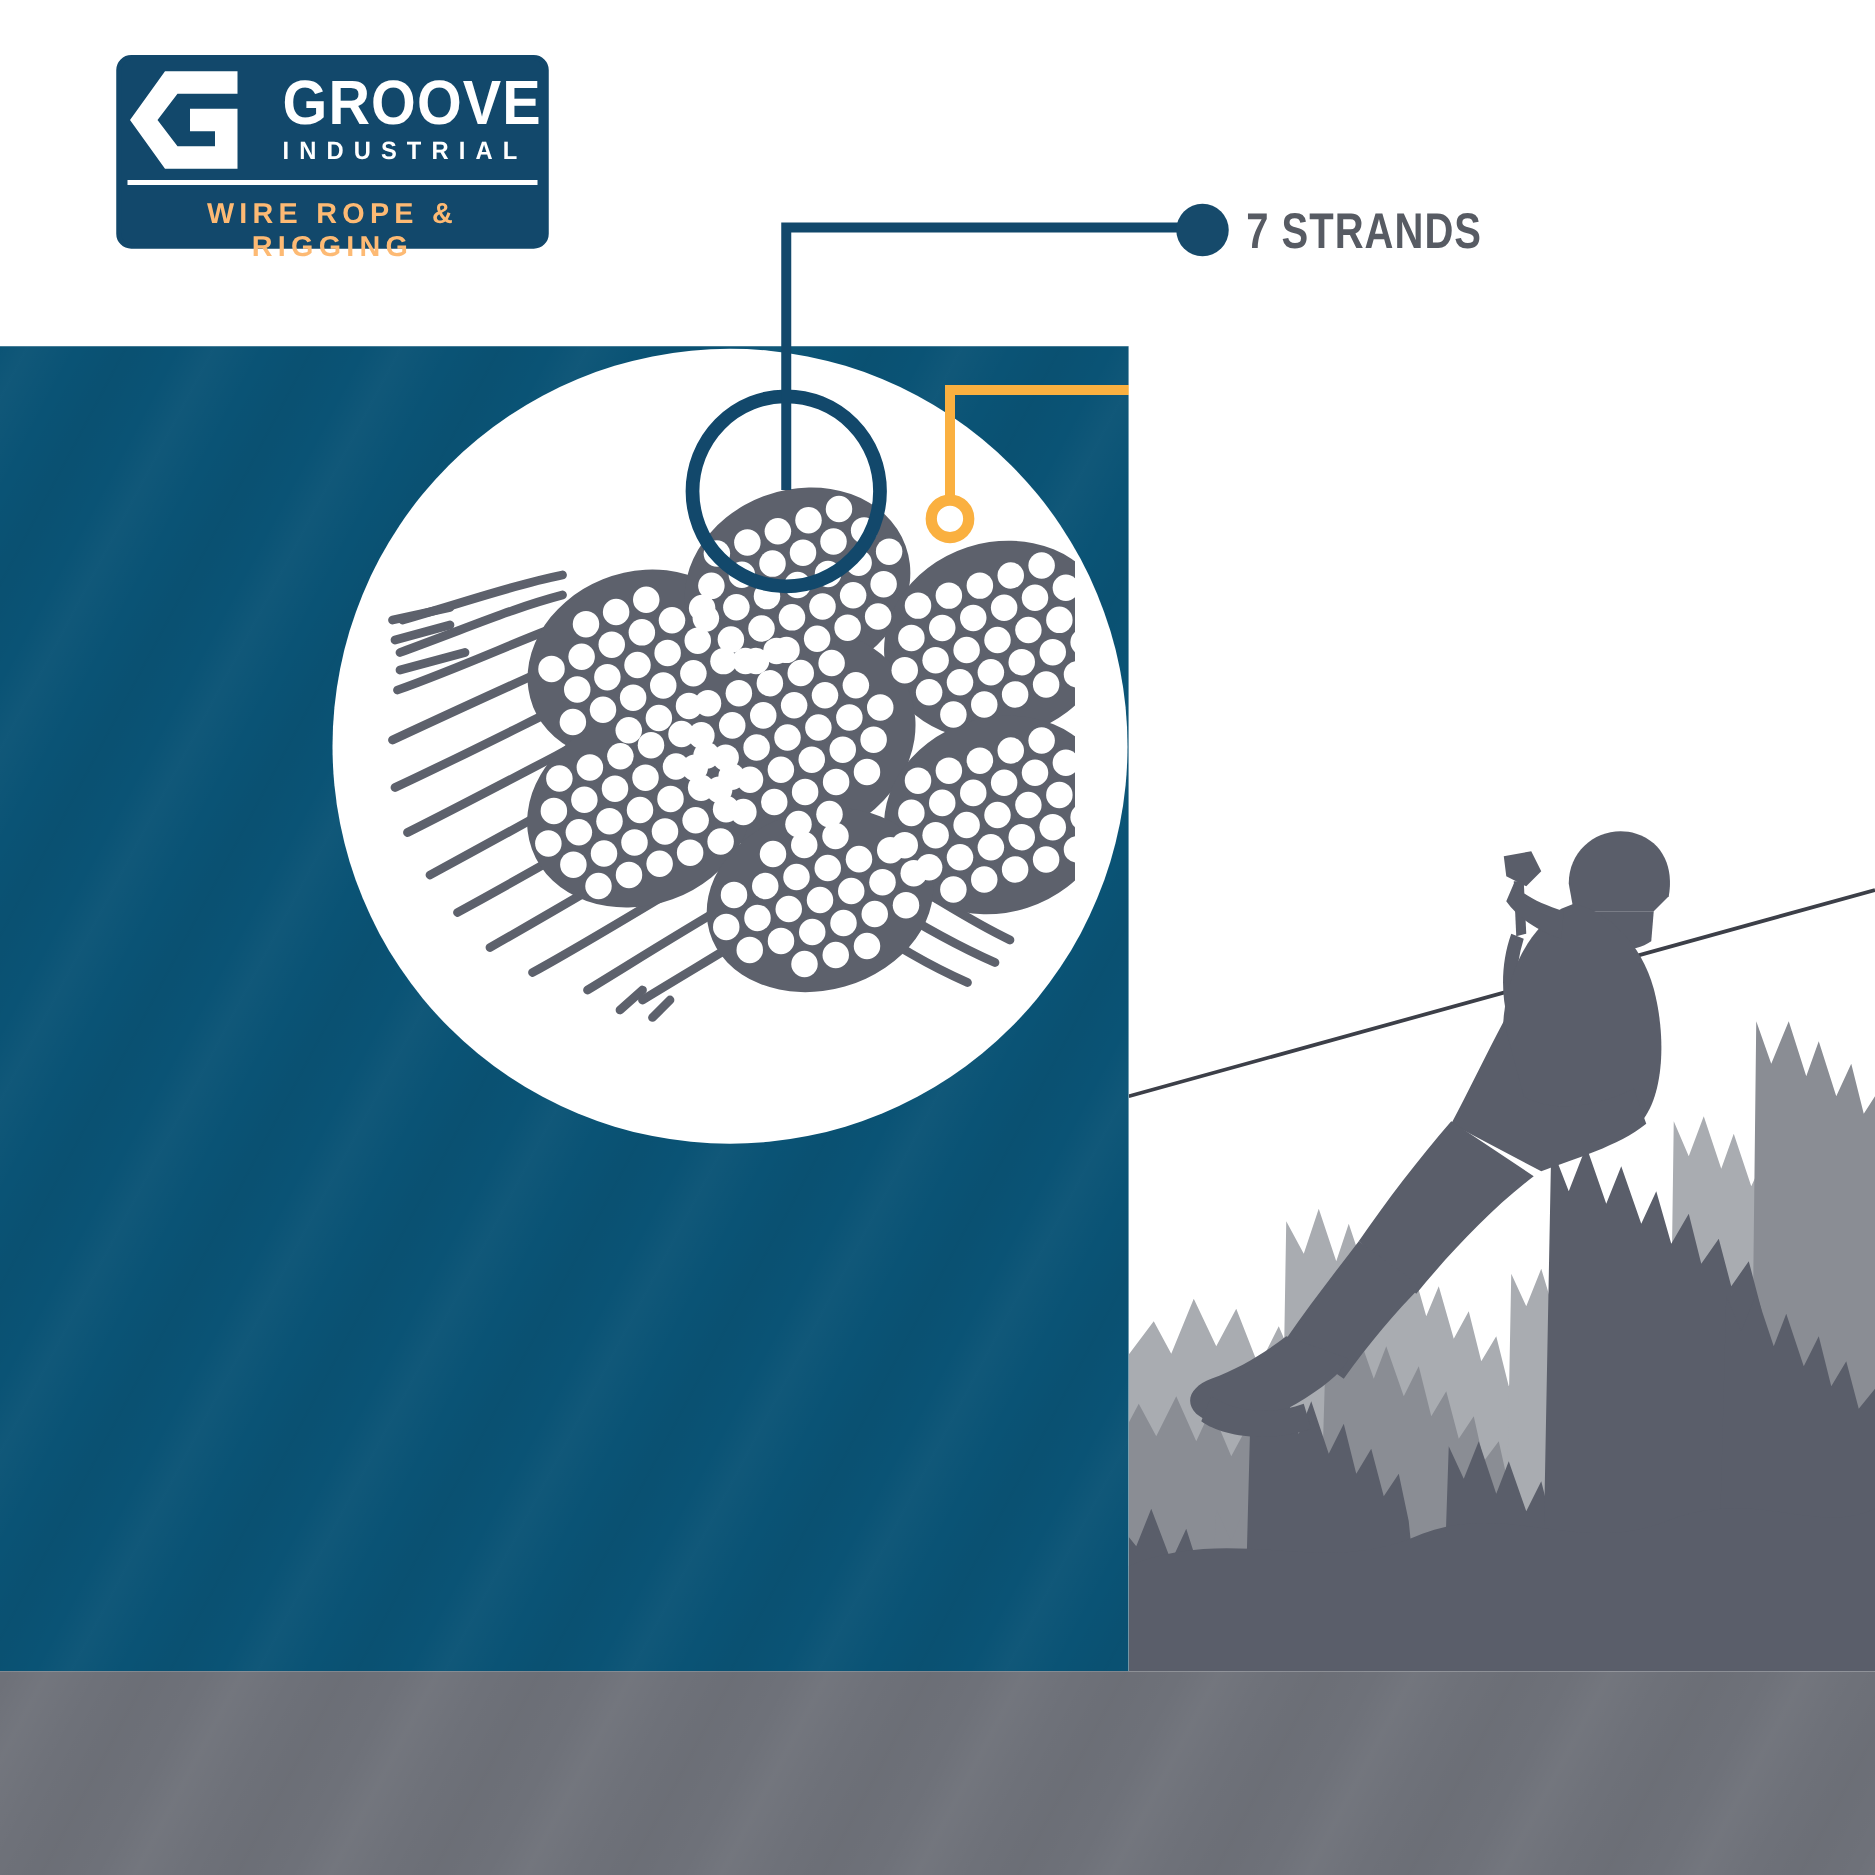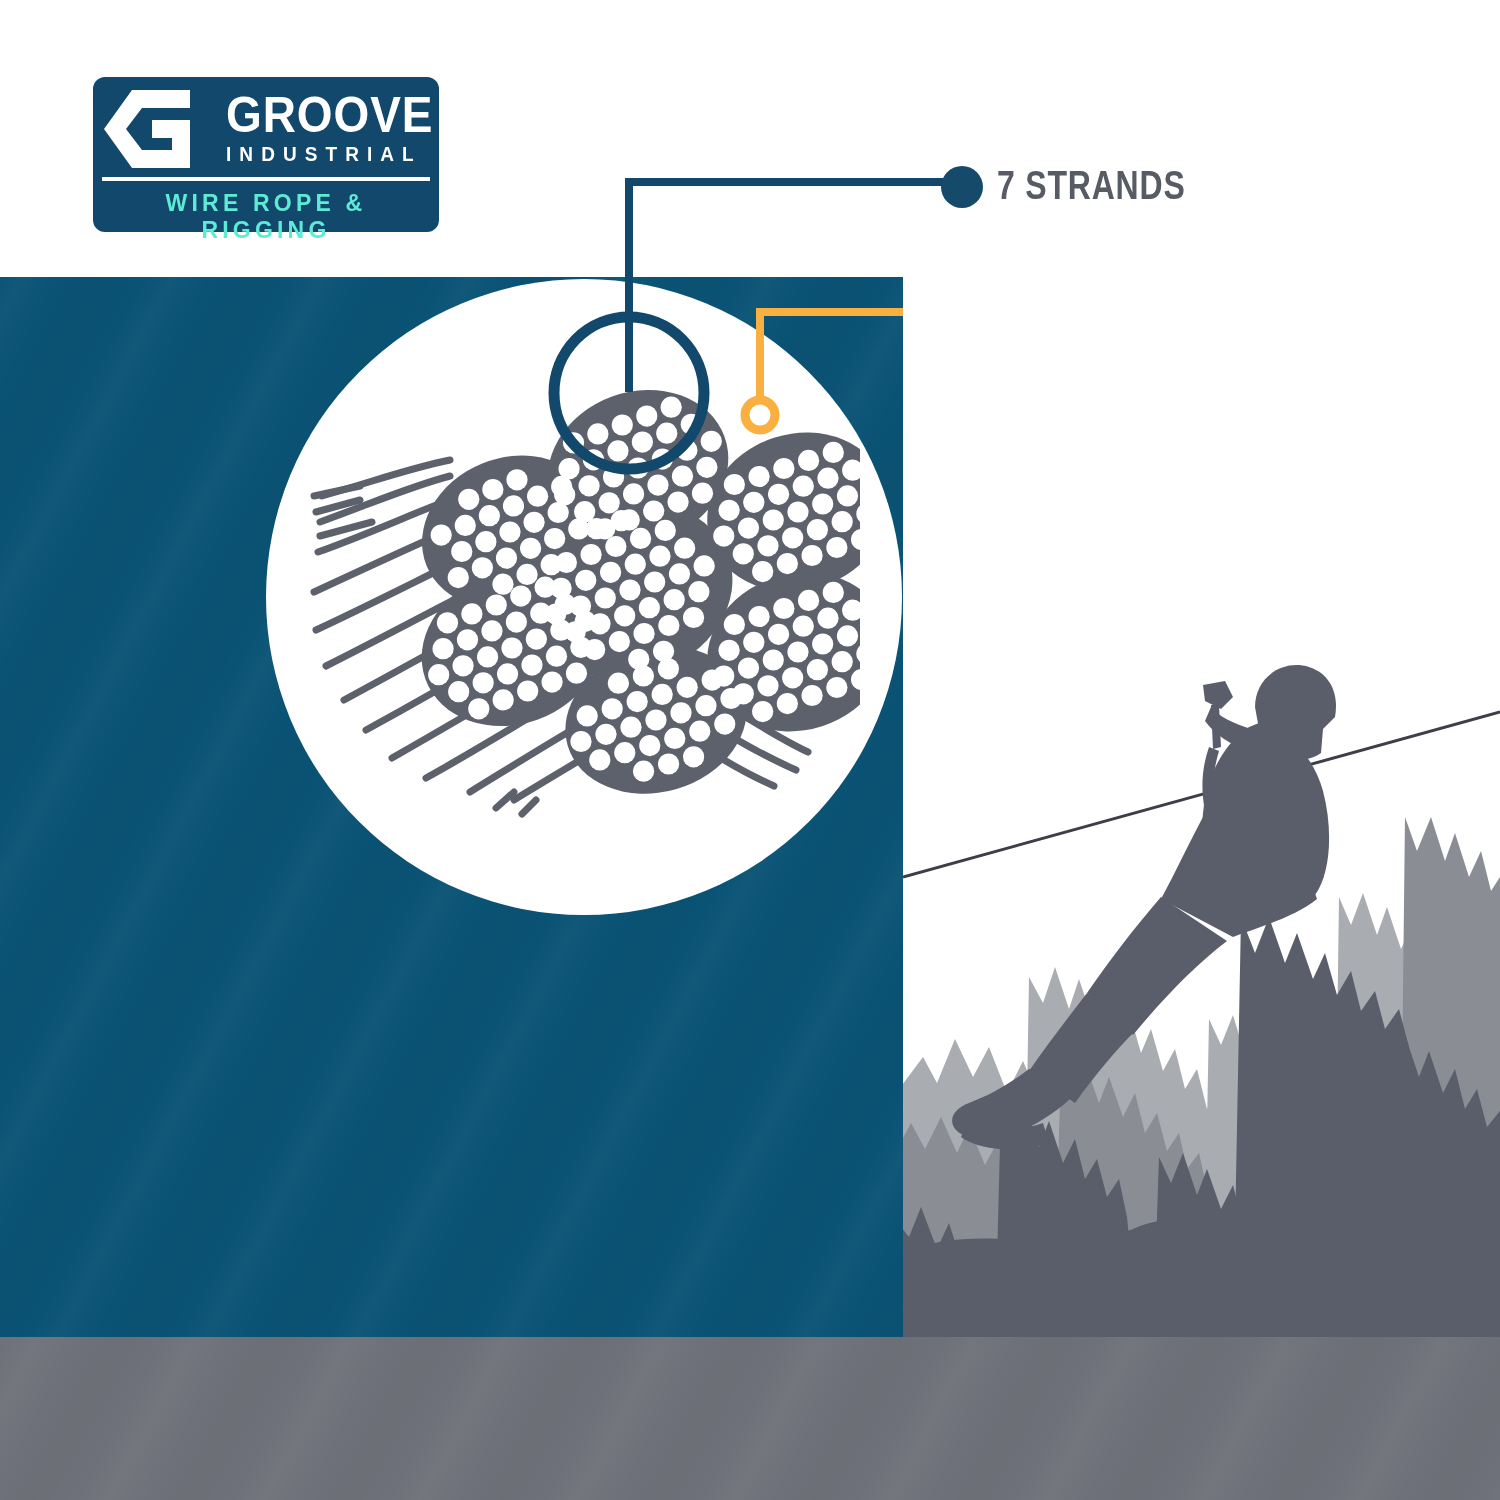--- a/index.html
+++ b/index.html
@@ -1,34 +1,34 @@
 <!DOCTYPE html>
 <html><head>
 <meta charset="utf-8">
 <style>
   html,body{margin:0;padding:0;background:#fff;}
   body{font-family:"Liberation Sans", sans-serif;}
   #stage{position:relative;width:1500px;height:1500px;overflow:hidden;background:#ffffff;}
 
   
-  #logo{position:absolute;left:93px;top:77px;width:346px;height:155px;
+  #logo{position:absolute;left:93px;top:44px;width:346px;height:155px;
         border:4px solid #12486B;border-radius:12px;background:#12486B;
         box-sizing:border-box;padding:5px;}
   #logo-inner{position:relative;width:100%;height:100%;}
   #logo-top{display:flex;height:86px;}
   #logo-mark{width:110px;height:86px;position:relative;}
   #logo-divider{width:4px;background:#ffffff;margin:0 4px;height:86px;}
   #logo-words{flex:1;display:flex;flex-direction:column;justify-content:center;padding-left:6px;}
   #logo-groove{color:#fff;font-weight:bold;font-size:50px;line-height:47px;
       letter-spacing:1px;transform:scaleX(0.92);transform-origin:left center;
       font-family:"Liberation Sans", sans-serif;}
   #logo-industrial{color:#fff;font-weight:bold;font-size:20px;letter-spacing:8.5px;
       margin-top:4px;transform:scaleX(0.95);transform-origin:left center;}
   #logo-rule{height:4px;background:#fff;margin:5px 0 0 0;}
-  #logo-tag{color:#5eead4;font-weight:bold;font-size:23px;letter-spacing:4.2px;
+  #logo-tag{color:#fdba74;font-weight:bold;font-size:23px;letter-spacing:4.2px;
       text-align:center;padding-top:9px;}
 
   
   #blue{position:absolute;left:0;top:277px;width:903px;height:1060px;
         background:#0A5375;overflow:hidden;}
   #blue .waves{position:absolute;inset:-200px;background:
       repeating-linear-gradient(118deg,
         rgba(255,255,255,0.000) 0px,
         rgba(255,255,255,0.028) 26px,
         rgba(255,255,255,0.000) 62px,
@@ -38,21 +38,21 @@
         border-radius:50%;background:#ffffff;}
 
   
   #cable{position:absolute;left:300px;top:300px;width:560px;height:520px;}
 
   
   #connectors{position:absolute;left:0;top:0;width:1500px;height:1500px;
         pointer-events:none;}
 
   
-  .callout{position:absolute;display:flex;align-items:flex-end;}
+  .callout{position:absolute;display:flex;align-items:flex-start;}
   .callout .dot{border-radius:50%;flex:none;}
   .callout .lbl{margin-left:0;color:#575B63;font-weight:bold;
       font-size:40px;letter-spacing:1px;white-space:nowrap;
       transform:scaleX(0.80);transform-origin:left center;}
   #callout-1{left:941px;top:163px;}
   #callout-1 .dot{width:42px;height:42px;background:#164A6B;margin-right:14px;}
   #callout-2{left:941px;top:288px;}
   #callout-2 .dot{width:42px;height:42px;background:#FAB040;margin-right:14px;}
   #callout-3{left:945px;top:409px;}
   #callout-3 .dot{width:36px;height:36px;background:#5D616C;margin-right:17px;}

